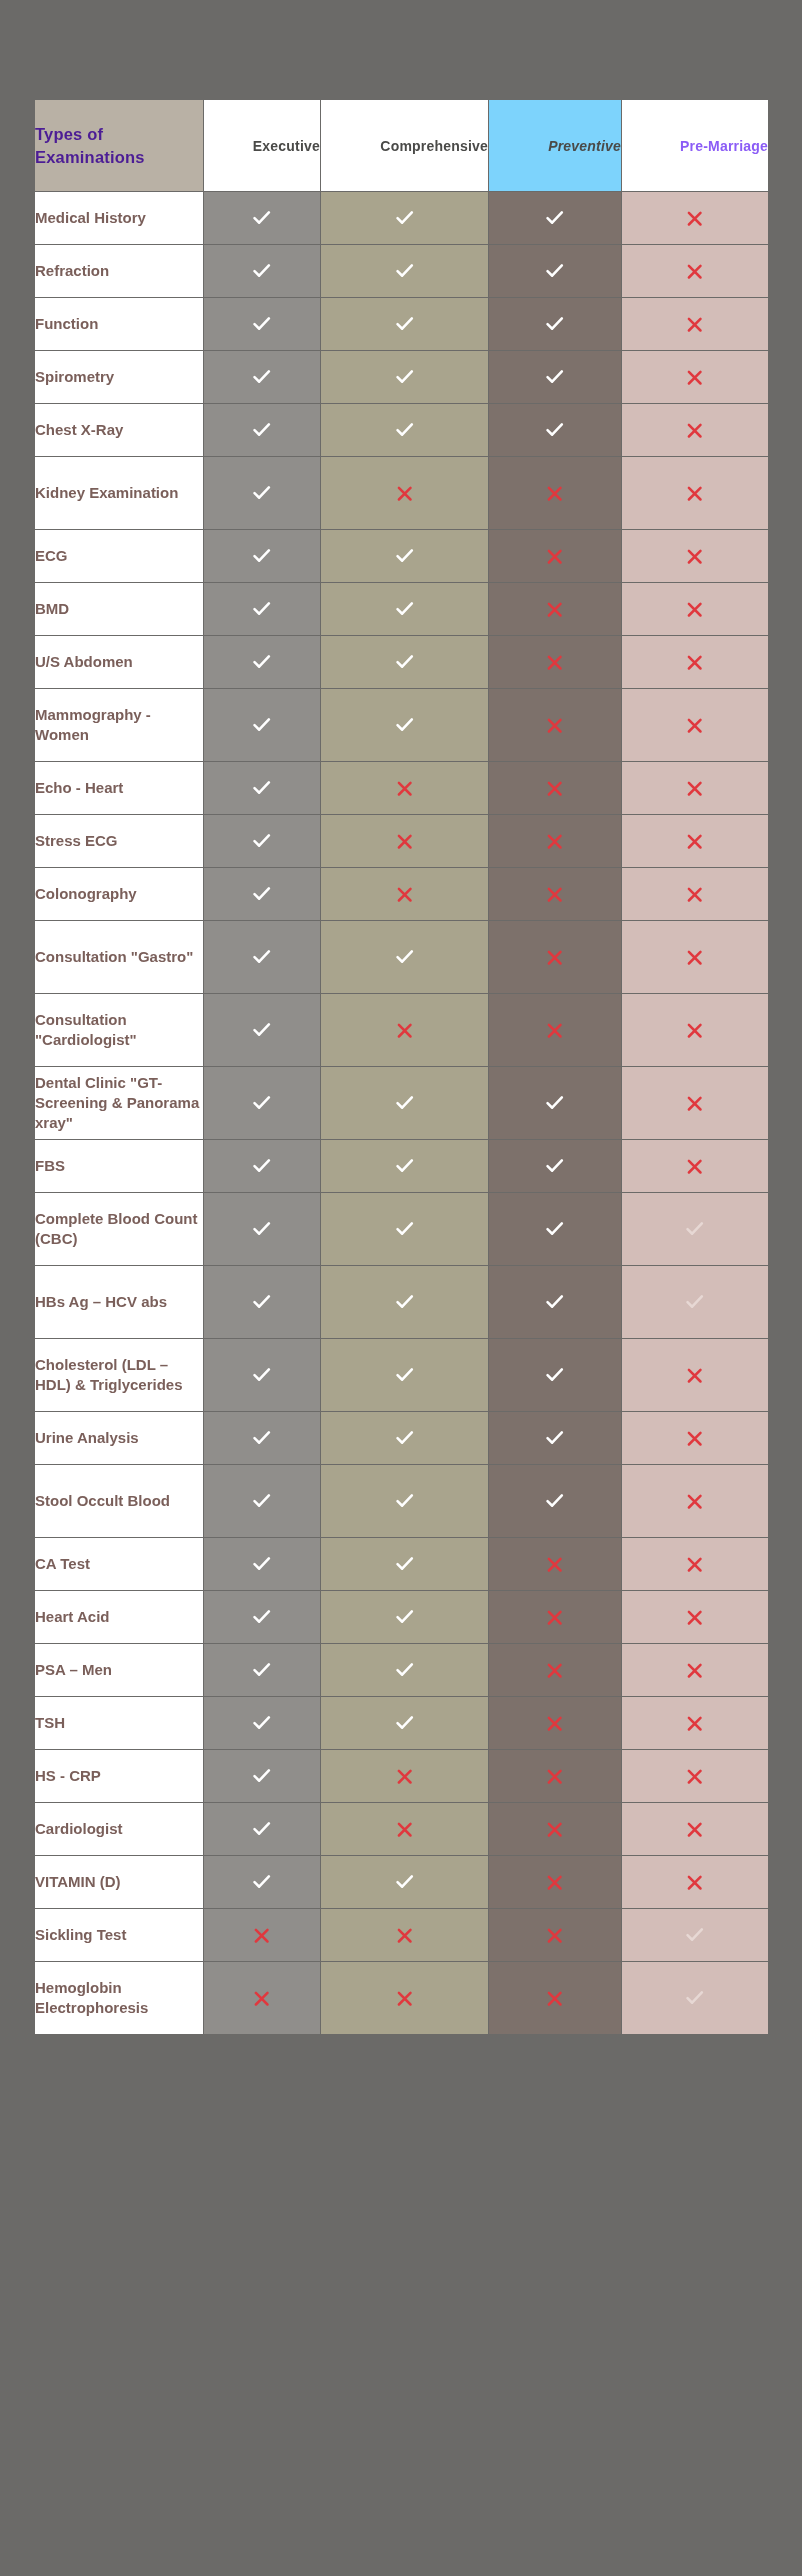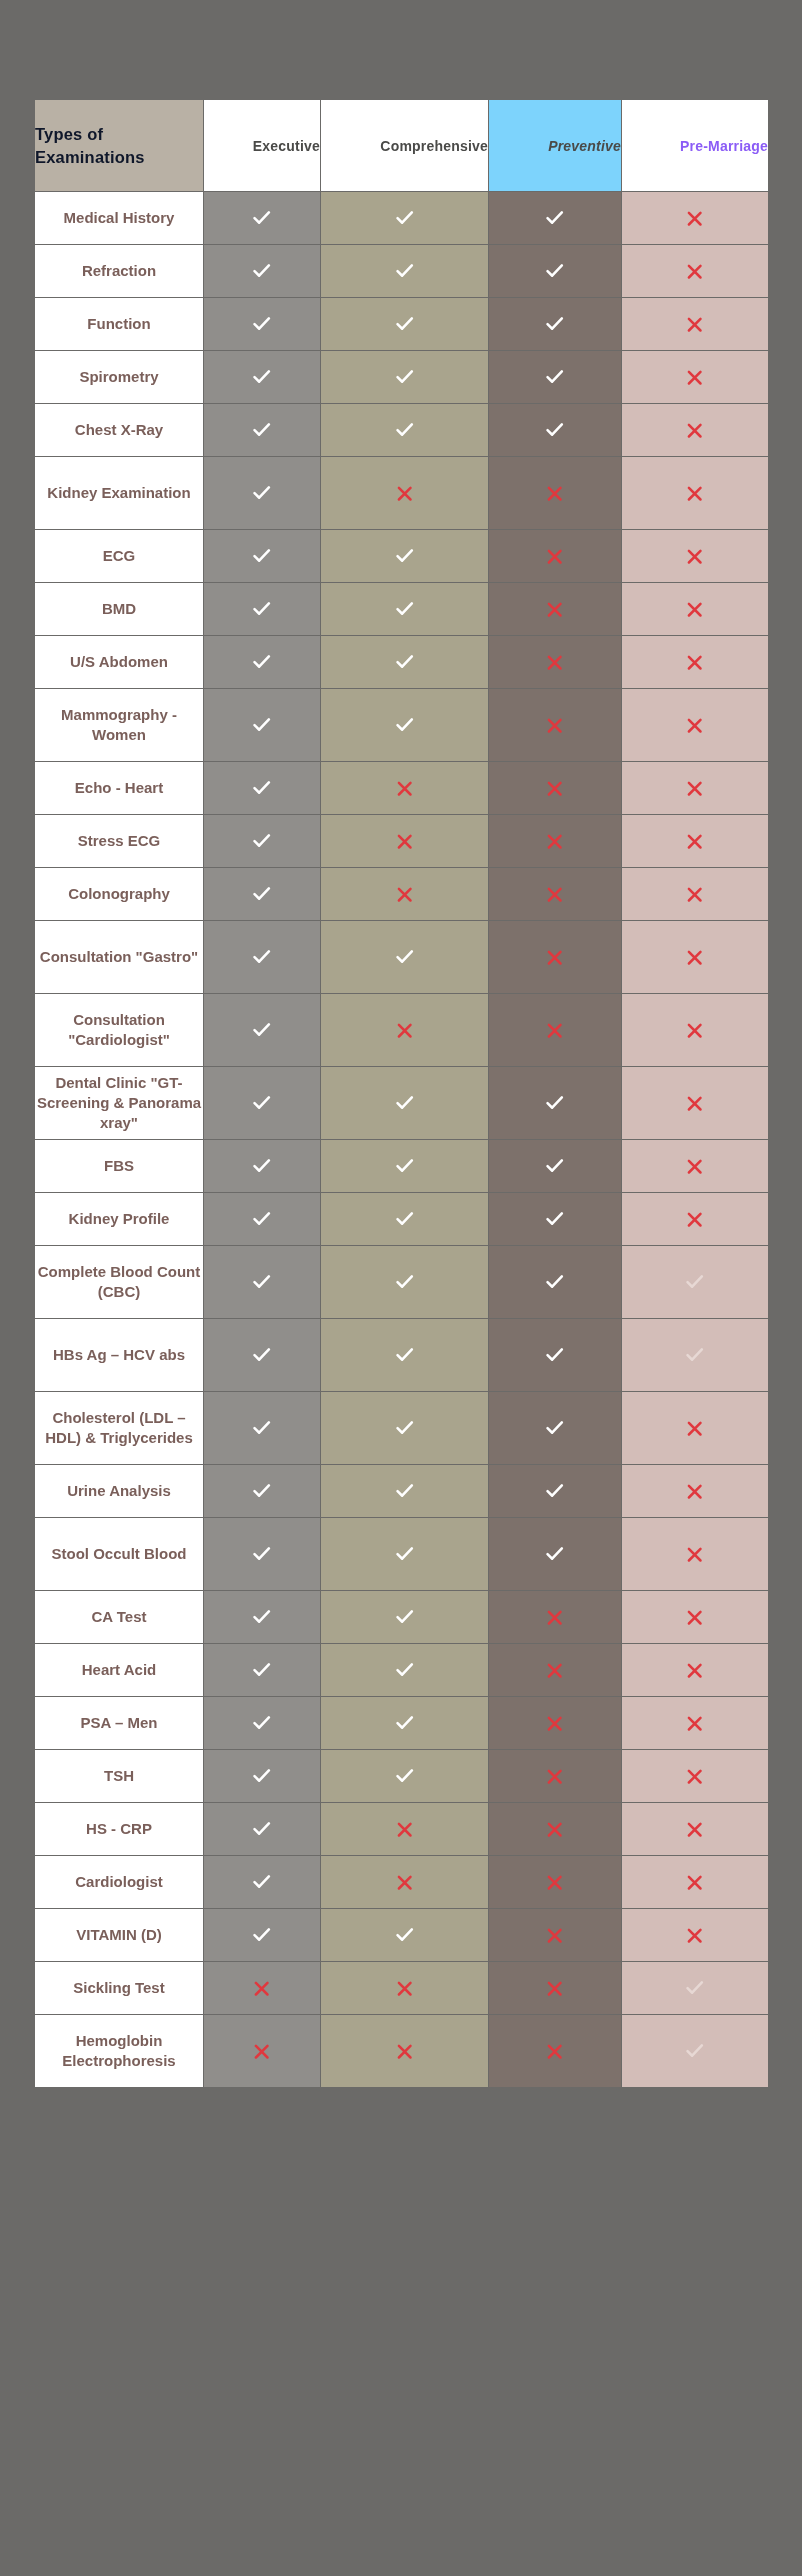--- a/index.html
+++ b/index.html
@@ -41,21 +41,21 @@
   thead th {
     height: 91px;
     vertical-align: middle;
     text-align: right;
     font-size: 14px;
     font-weight: bold;
     letter-spacing: 0.2px;
   }
   th.h-label {
     background: #b9b1a5;
-    color: #0f172a;
+    color: #4c1d95;
     text-align: left;
     padding: 0 15.5px;
     line-height: 1.35;
     font-size: 16.5px;
   }
   th.h-exec {
     background: #ffffff;
     color: #4a4a48;
   }
   th.h-comp {
@@ -71,21 +71,21 @@
     background: #ffffff;
     color: #8b5cf6;
   }
 
   
   td.label {
     background: #ffffff;
     color: #7a5f5a;
     font-weight: bold;
     font-size: 15px;
-    text-align: center;
+    text-align: left;
     padding: 9.7px 13.6px 9.7px 15.5px;
     line-height: 1.32;
     vertical-align: middle;
   }
   td.cell {
     text-align: center;
     vertical-align: middle;
     height: 52px;
   }
   td.cell.col-exec { background: #908e8b; }
@@ -381,35 +381,20 @@
           <td class="cell col-comp"><span class="check"><svg width="19.4" height="19.4" viewBox="0 0 20 20" xmlns="http://www.w3.org/2000/svg">
                 <path d="M2.6 10.4 L7.4 15.2 L17.4 4.6" fill="none" stroke="#ffffff" stroke-width="2.6" stroke-linecap="round" stroke-linejoin="round"></path>
               </svg></span></td>
           <td class="cell col-prev"><span class="check"><svg width="19.4" height="19.4" viewBox="0 0 20 20" xmlns="http://www.w3.org/2000/svg">
                 <path d="M2.6 10.4 L7.4 15.2 L17.4 4.6" fill="none" stroke="#ffffff" stroke-width="2.6" stroke-linecap="round" stroke-linejoin="round"></path>
               </svg></span></td>
           <td class="cell col-prem"><span class="cross"><svg width="17.4" height="17.4" viewBox="0 0 18 18" xmlns="http://www.w3.org/2000/svg">
                 <path d="M3 3 L15 15 M15 3 L3 15" fill="none" stroke="#e0383e" stroke-width="2.6" stroke-linecap="round"></path>
               </svg></span></td>
         </tr>
-        <tr>
-          <td class="label">Kidney Profile</td>
-          <td class="cell col-exec"><span class="check"><svg width="19.4" height="19.4" viewBox="0 0 20 20" xmlns="http://www.w3.org/2000/svg">
-                <path d="M2.6 10.4 L7.4 15.2 L17.4 4.6" fill="none" stroke="#ffffff" stroke-width="2.6" stroke-linecap="round" stroke-linejoin="round"></path>
-              </svg></span></td>
-          <td class="cell col-comp"><span class="check"><svg width="19.4" height="19.4" viewBox="0 0 20 20" xmlns="http://www.w3.org/2000/svg">
-                <path d="M2.6 10.4 L7.4 15.2 L17.4 4.6" fill="none" stroke="#ffffff" stroke-width="2.6" stroke-linecap="round" stroke-linejoin="round"></path>
-              </svg></span></td>
-          <td class="cell col-prev"><span class="check"><svg width="19.4" height="19.4" viewBox="0 0 20 20" xmlns="http://www.w3.org/2000/svg">
-                <path d="M2.6 10.4 L7.4 15.2 L17.4 4.6" fill="none" stroke="#ffffff" stroke-width="2.6" stroke-linecap="round" stroke-linejoin="round"></path>
-              </svg></span></td>
-          <td class="cell col-prem"><span class="cross"><svg width="17.4" height="17.4" viewBox="0 0 18 18" xmlns="http://www.w3.org/2000/svg">
-                <path d="M3 3 L15 15 M15 3 L3 15" fill="none" stroke="#e0383e" stroke-width="2.6" stroke-linecap="round"></path>
-              </svg></span></td>
-        </tr>
         <tr class="tall">
           <td class="label">Complete Blood Count (CBC)</td>
           <td class="cell col-exec"><span class="check"><svg width="19.4" height="19.4" viewBox="0 0 20 20" xmlns="http://www.w3.org/2000/svg">
                 <path d="M2.6 10.4 L7.4 15.2 L17.4 4.6" fill="none" stroke="#ffffff" stroke-width="2.6" stroke-linecap="round" stroke-linejoin="round"></path>
               </svg></span></td>
           <td class="cell col-comp"><span class="check"><svg width="19.4" height="19.4" viewBox="0 0 20 20" xmlns="http://www.w3.org/2000/svg">
                 <path d="M2.6 10.4 L7.4 15.2 L17.4 4.6" fill="none" stroke="#ffffff" stroke-width="2.6" stroke-linecap="round" stroke-linejoin="round"></path>
               </svg></span></td>
           <td class="cell col-prev"><span class="check"><svg width="19.4" height="19.4" viewBox="0 0 20 20" xmlns="http://www.w3.org/2000/svg">
                 <path d="M2.6 10.4 L7.4 15.2 L17.4 4.6" fill="none" stroke="#ffffff" stroke-width="2.6" stroke-linecap="round" stroke-linejoin="round"></path>

